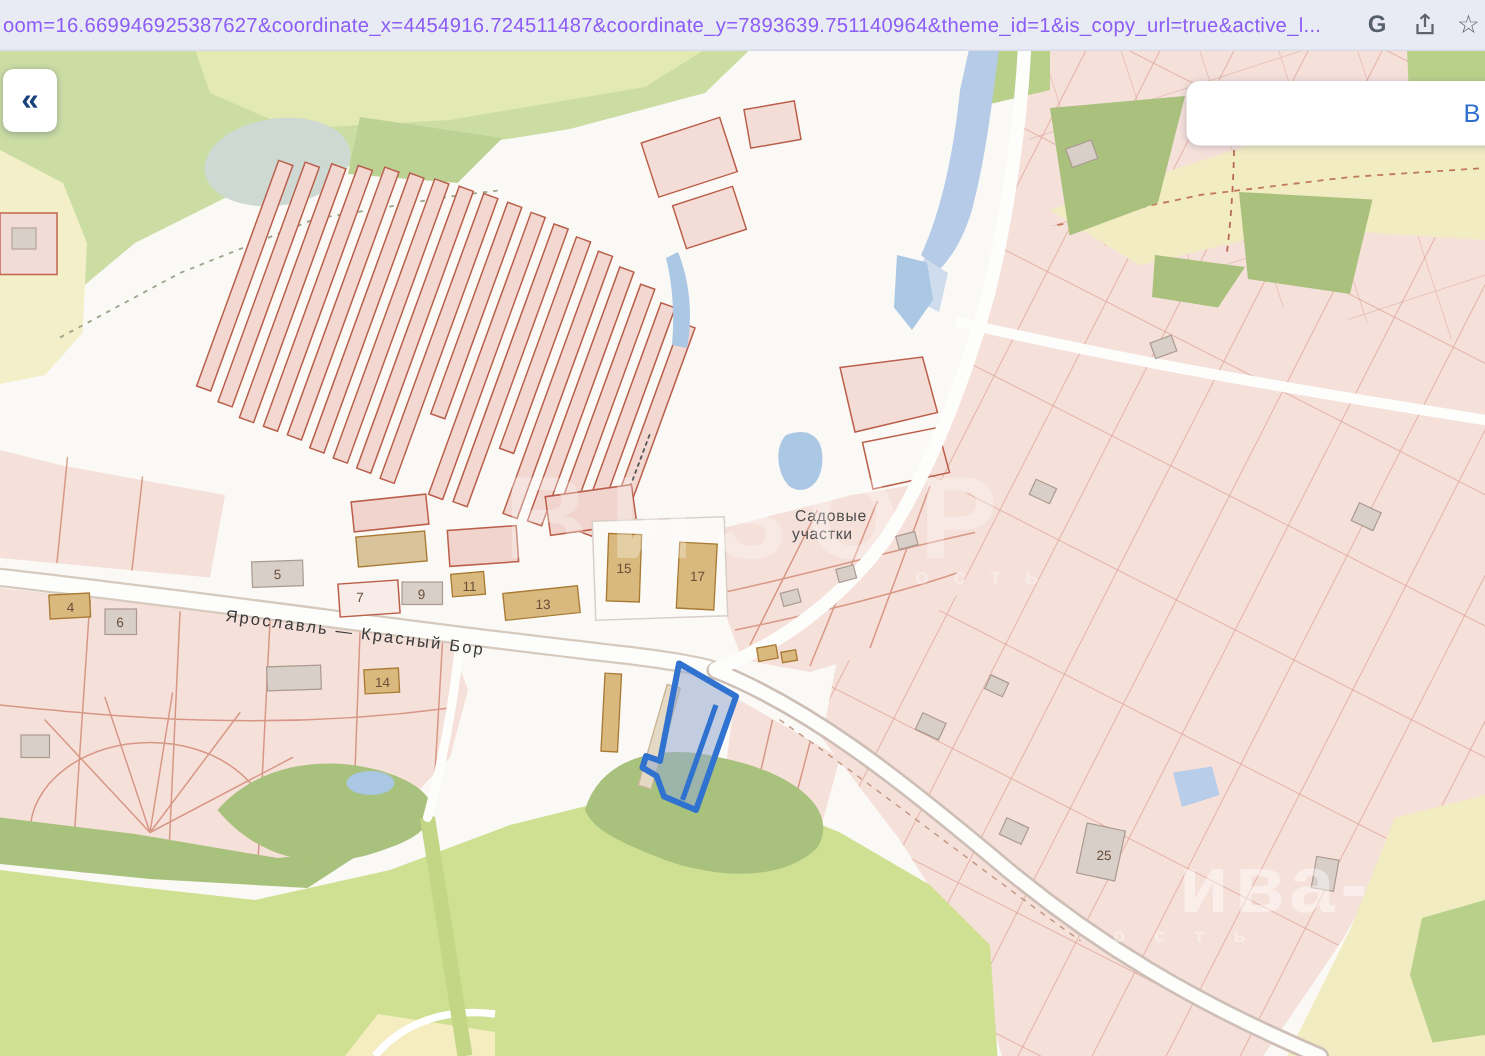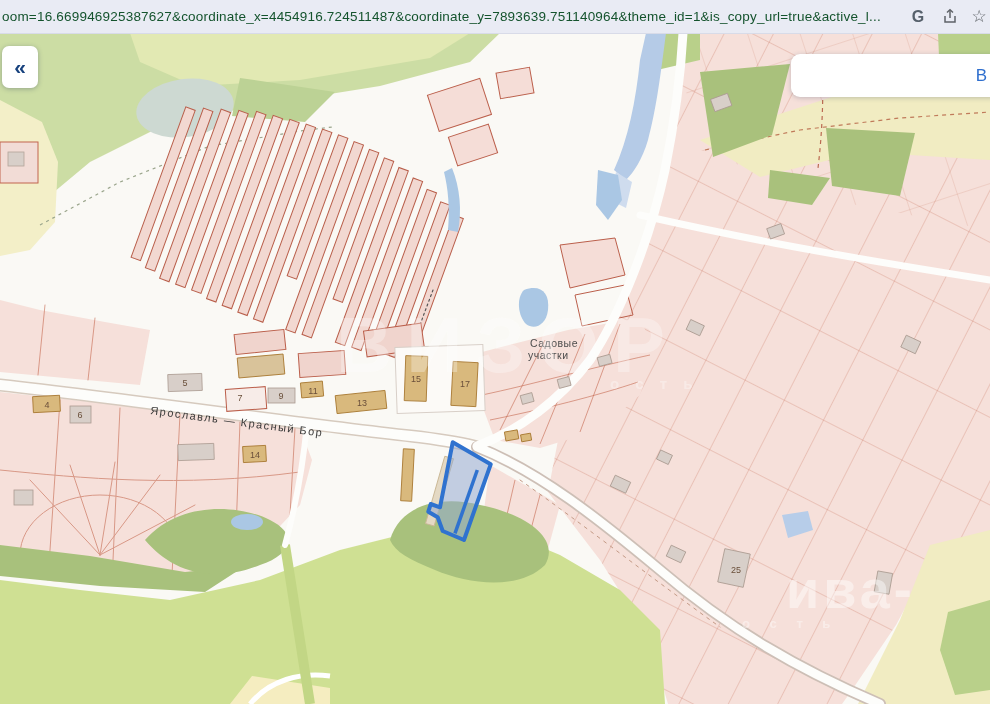--- a/index.html
+++ b/index.html
@@ -4,21 +4,21 @@
 <style>
   html,body{margin:0;padding:0;background:#fff;}
   #screen{position:relative;width:990px;height:704px;overflow:hidden;
           font-family:"Liberation Sans",sans-serif;background:#f2f1ec;}
   
   #urlbar{position:absolute;left:0;top:0;width:990px;height:33px;
           background:#e9ebf4;border-bottom:1px solid #d8dbe8;
           display:flex;align-items:center;}
   #urltext{position:absolute;left:2px;top:0;height:33px;line-height:33px;
            width:885px;overflow:hidden;white-space:nowrap;
-           color:#14532d;font-size:13.5px;letter-spacing:.2px;}
+           color:#8b5cf6;font-size:13.5px;letter-spacing:.2px;}
   .bar-icon{position:absolute;top:0;height:33px;display:flex;align-items:center;
             justify-content:center;color:#5f6368;}
   #g-icon{left:905px;width:26px;font-size:16px;font-weight:bold;color:#56606b;}
   #share-icon{left:937px;width:26px;}
   #star-icon{left:967px;width:24px;font-size:17px;}
   
   #map{position:absolute;left:0;top:33px;width:990px;height:671px;}
   #collapse-btn{position:absolute;left:2px;top:46px;width:36px;height:42px;
     background:#fff;border-radius:7px;box-shadow:0 1px 5px rgba(40,60,90,.35);
     display:flex;align-items:center;justify-content:center;

